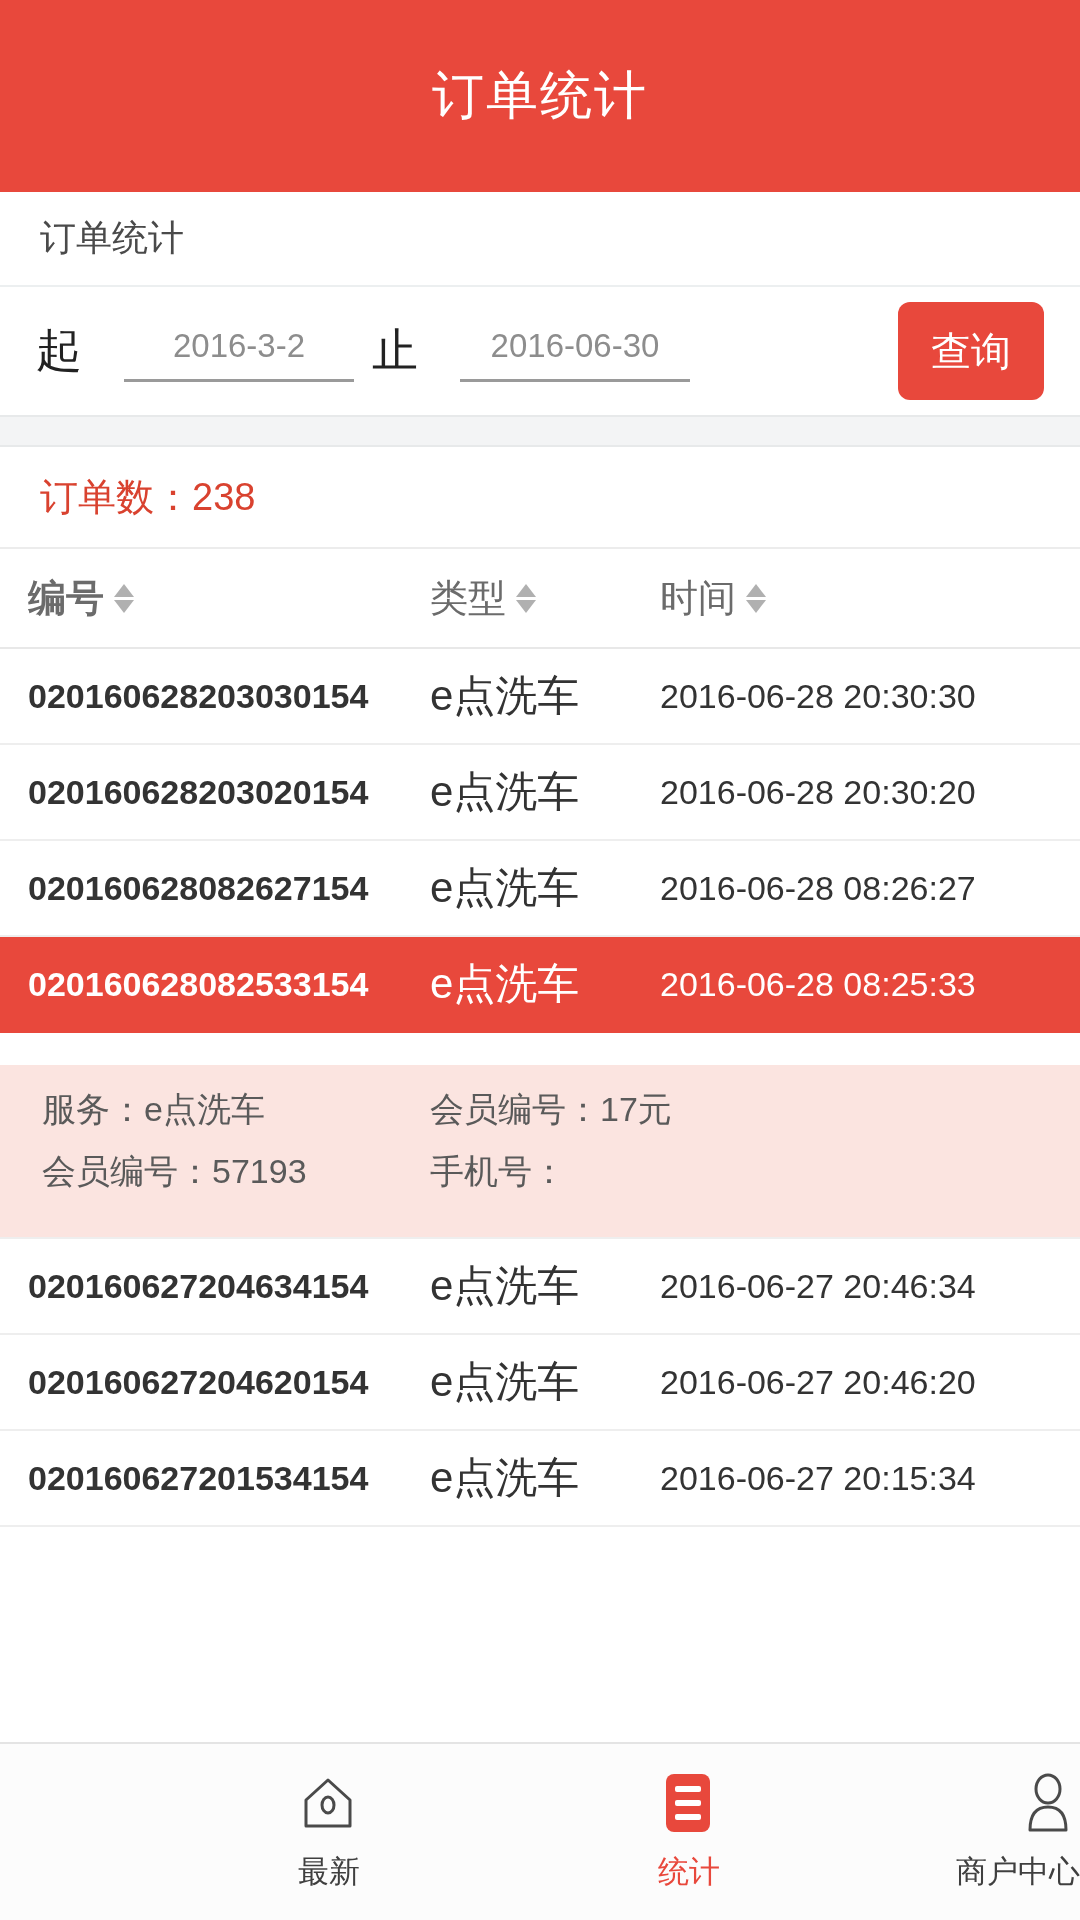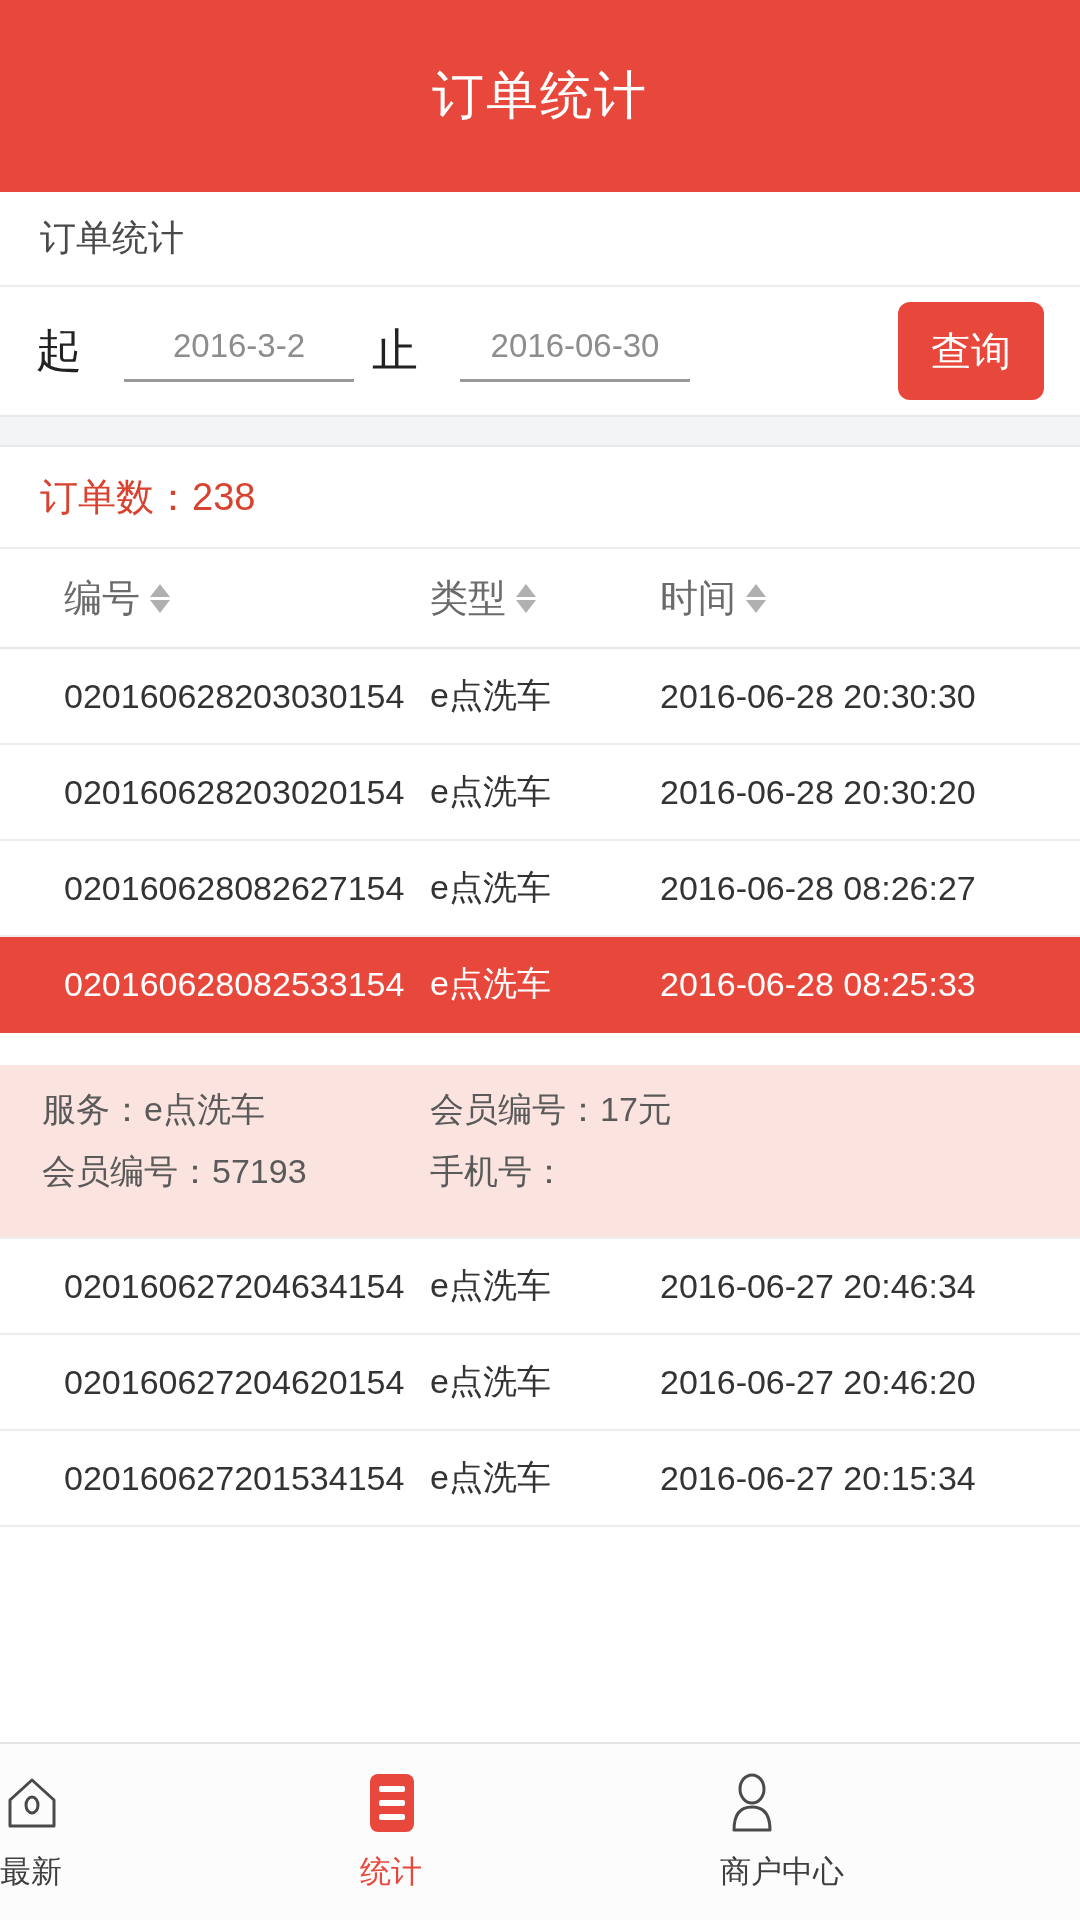--- a/index.html
+++ b/index.html
@@ -52,38 +52,38 @@
     height:102px; flex:0 0 auto; display:flex; align-items:center;
     padding:0 40px; background:#fff; border-bottom:2px solid #ececec;
   }
   .count-row .count-text { font-size:38px; color:#d9422f; }
 
   
   .table { flex:1 1 auto; overflow:hidden; background:#fff; }
   .trow { display:flex; align-items:center; height:96px;
           border-bottom:2px solid #eeeeee; }
   .thead { height:100px; border-bottom:2px solid #e8e8e8; }
-  .c-id   { width:430px; flex:0 0 auto; padding-left:64px; }
+  .c-id   { width:430px; flex:0 0 auto; padding-left:28px;font-weight:bold; }
   .c-type { width:230px; flex:0 0 auto; text-align:left; }
   .c-time { flex:1 1 auto; padding-right:40px; text-align:left; }
 
   .thead .c-id, .thead .c-type, .thead .c-time {
     font-size:38px; color:#6b6b6b; display:flex; align-items:center;
   }
   .thead .c-type { justify-content:flex-start; }
   .thead .c-time { justify-content:flex-start; padding-right:46px; }
   .sort-icon { display:inline-flex; flex-direction:column; margin-left:10px;
                justify-content:center; gap:3px; }
   .sort-icon i { display:block; width:0; height:0; border-left:10px solid transparent;
                  border-right:10px solid transparent; }
   .sort-icon i.up   { border-bottom:13px solid #b0b0b0; }
   .sort-icon i.down { border-top:13px solid #b0b0b0; }
 
   .tbody-row .c-id   { font-size:34px; color:#333; letter-spacing:0px; }
-  .tbody-row .c-type { font-size:34px; color:#333; }
+  .tbody-row .c-type { font-size:42px; color:#333; }
   .tbody-row .c-time { font-size:34px; color:#333; }
 
   .tbody-row.selected { background:#e8483c; border-bottom:2px solid #e8483c; }
   .tbody-row.selected .c-id,
   .tbody-row.selected .c-type,
   .tbody-row.selected .c-time { color:#ffffff; }
 
   
   .detail-panel { background:#fbe4e0; padding:14px 0 34px 0;
                   border-bottom:2px solid #eeeeee;margin-top:32px; }
@@ -91,21 +91,21 @@
   .detail-left  { width:430px; flex:0 0 auto; padding-left:42px;
                   font-size:34px; color:#5a5a5a; }
   .detail-right { flex:1 1 auto; font-size:34px; color:#5a5a5a; }
 
   
   .tabbar {
     height:178px; flex:0 0 auto; display:flex; background:#fcfcfc;
     border-top:2px solid #e4e4e4;
   }
   .tab { flex:1 1 0; display:flex; flex-direction:column;
-         align-items:flex-start; justify-content:center; gap:16px; }
+         align-items:flex-end; justify-content:center; gap:16px; }
   .tab .tab-label { font-size:31px; color:#3f3f3f; }
   .tab.active .tab-label { color:#e8483c; }
   .tab-icon { width:64px; height:64px; display:flex;
               align-items:center; justify-content:center; }
   .tab-icon svg { display:block; }
 </style>
 </head>
 <body>
 
 <div class="app">

